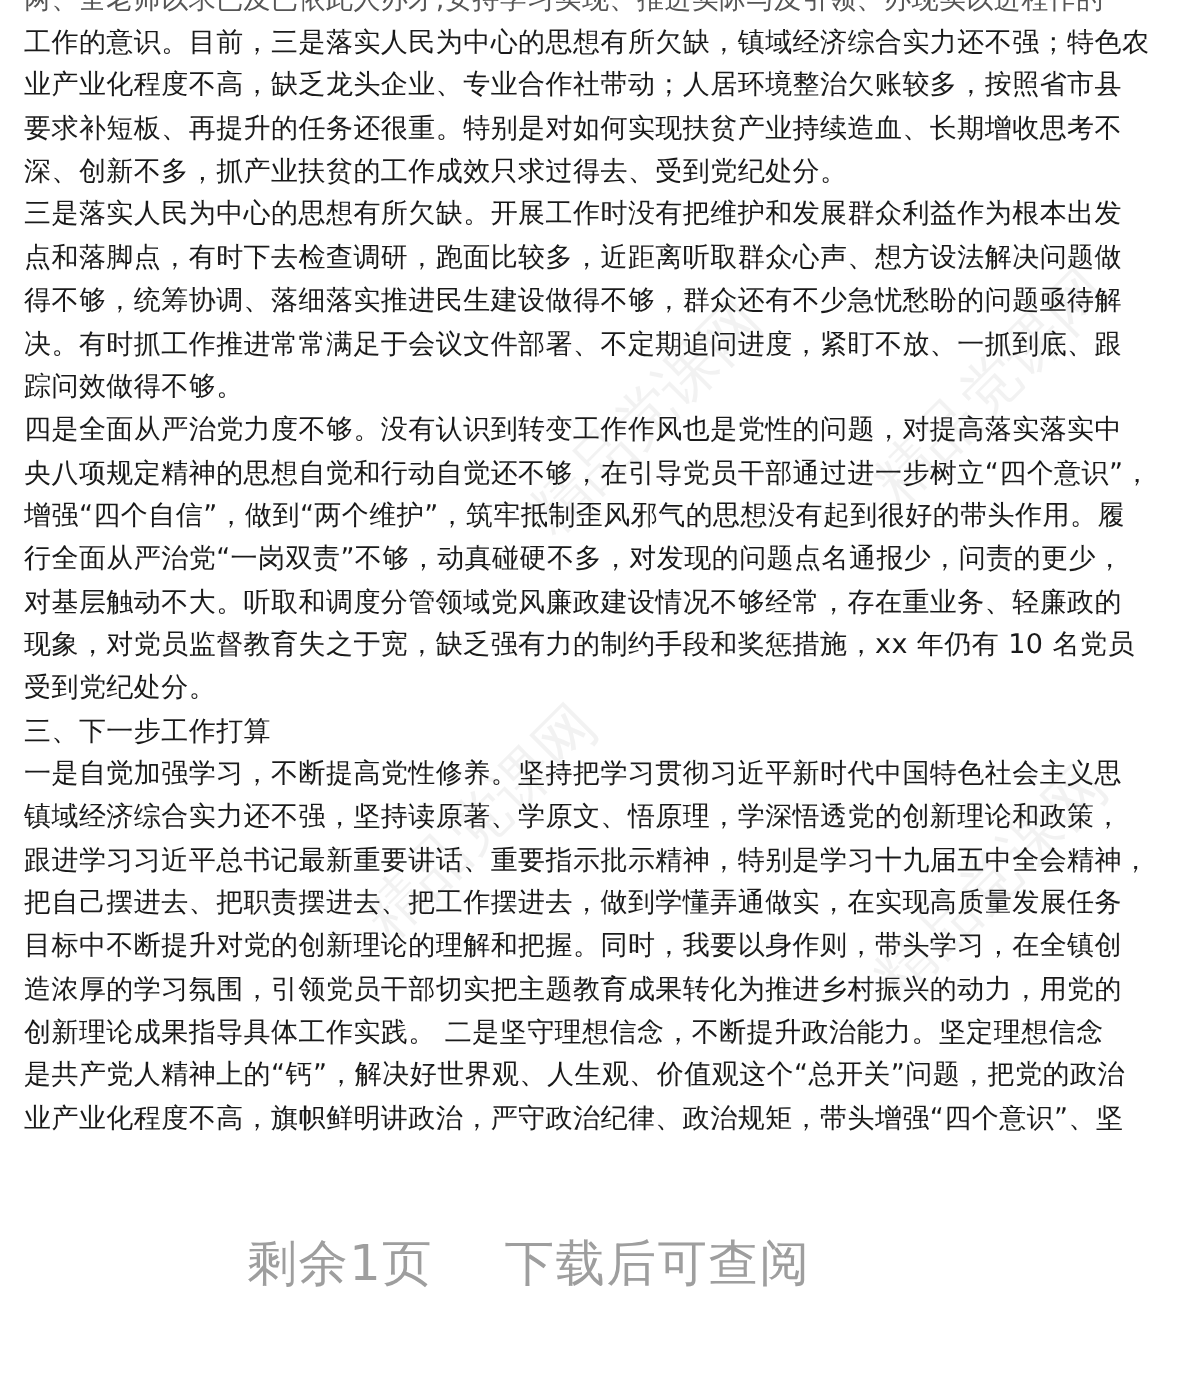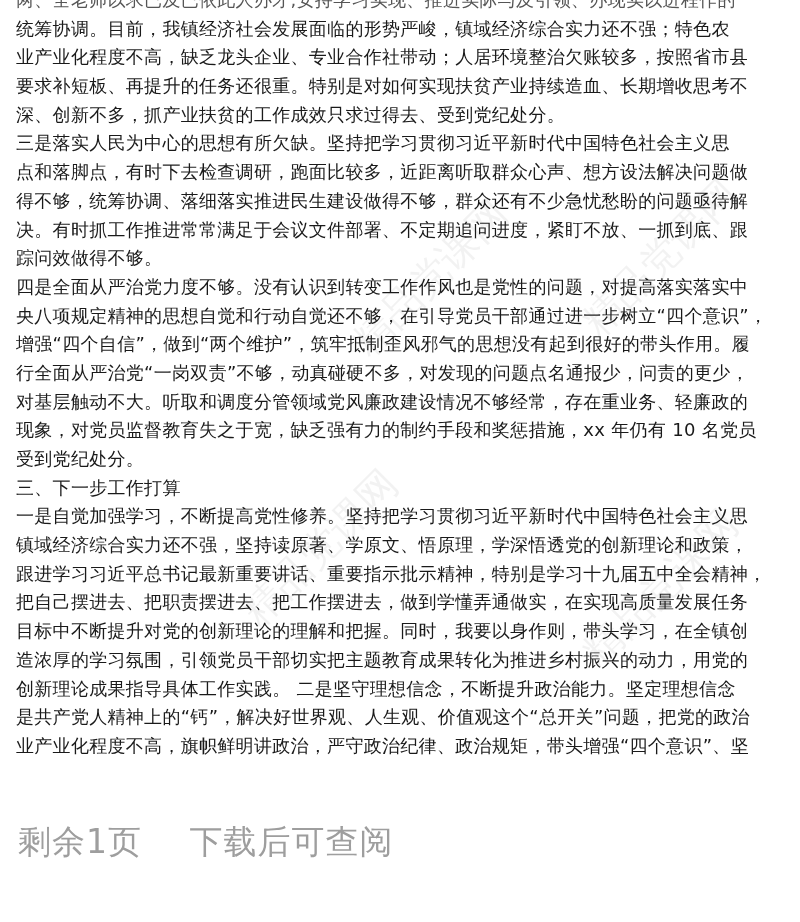--- a/index.html
+++ b/index.html
@@ -3,39 +3,39 @@
 <meta charset="utf-8">
 <style>
   html, body { margin: 0; padding: 0; background: #ffffff; }
   body { width: 800px; height: 922px; overflow: hidden; position: relative;
          font-family: "DejaVu Sans", "Liberation Sans", sans-serif; color: #1a1a1a; }
   .doc { position: absolute; left: 16px; top: -14px; width: 772px; }
   .line { height: 28.7px; line-height: 28.7px; font-size: 18px; white-space: nowrap;
           letter-spacing: 0.3px; overflow: visible; }
   .watermark { position: absolute; color: rgba(0,0,0,0.05); font-size: 40px;
                transform: rotate(-45deg); pointer-events: none; white-space: nowrap; }
-  .footer { position: absolute; left: 0; width: 705px; top: 820px; 
+  .footer { position: absolute; left: 0; width: 705px; top: 820px; text-align: center;
             font-size: 33px; color: #9e9e9e; letter-spacing: 1px; }
   .footer span { margin: 0 18px; }
 </style>
 </head>
 <body>
 
 <div class="watermark" style="left:330px; top:250px;">精品党课网</div>
 <div class="watermark" style="left:560px; top:230px;">精品党课网</div>
 <div class="watermark" style="left:220px; top:520px;">精品党课网</div>
 <div class="watermark" style="left:560px; top:560px;">精品党课网</div>
 
 <div class="doc">
   <div class="line" style="color:#555;">两、全老师以求已及已依此人办才,安持学习实现、推进实际与及引领、办现实以进程作的</div>
-  <div class="line">统筹协调。目前，我镇经济社会发展面临的形势严峻，镇域经济综合实力还不强；特色农</div>
+  <div class="line">工作的意识。目前，三是落实人民为中心的思想有所欠缺，镇域经济综合实力还不强；特色农</div>
   <div class="line">业产业化程度不高，缺乏龙头企业、专业合作社带动；人居环境整治欠账较多，按照省市县</div>
   <div class="line">要求补短板、再提升的任务还很重。特别是对如何实现扶贫产业持续造血、长期增收思考不</div>
   <div class="line">深、创新不多，抓产业扶贫的工作成效只求过得去、受到党纪处分。</div>
-  <div class="line">三是落实人民为中心的思想有所欠缺。坚持把学习贯彻习近平新时代中国特色社会主义思</div>
+  <div class="line">三是落实人民为中心的思想有所欠缺。开展工作时没有把维护和发展群众利益作为根本出发</div>
   <div class="line">点和落脚点，有时下去检查调研，跑面比较多，近距离听取群众心声、想方设法解决问题做</div>
   <div class="line">得不够，统筹协调、落细落实推进民生建设做得不够，群众还有不少急忧愁盼的问题亟待解</div>
   <div class="line">决。有时抓工作推进常常满足于会议文件部署、不定期追问进度，紧盯不放、一抓到底、跟</div>
   <div class="line">踪问效做得不够。</div>
   <div class="line">四是全面从严治党力度不够。没有认识到转变工作作风也是党性的问题，对提高落实落实中</div>
   <div class="line">央八项规定精神的思想自觉和行动自觉还不够，在引导党员干部通过进一步树立“四个意识”，</div>
   <div class="line">增强“四个自信”，做到“两个维护”，筑牢抵制歪风邪气的思想没有起到很好的带头作用。履</div>
   <div class="line">行全面从严治党“一岗双责”不够，动真碰硬不多，对发现的问题点名通报少，问责的更少，</div>
   <div class="line">对基层触动不大。听取和调度分管领域党风廉政建设情况不够经常，存在重业务、轻廉政的</div>
   <div class="line">现象，对党员监督教育失之于宽，缺乏强有力的制约手段和奖惩措施，xx 年仍有 10 名党员</div>

